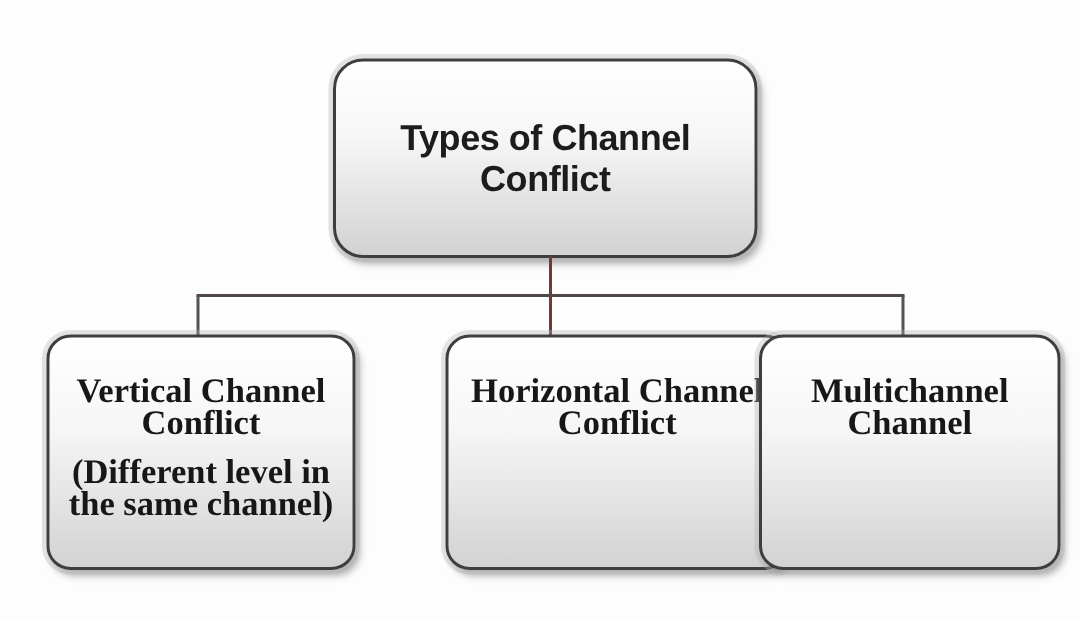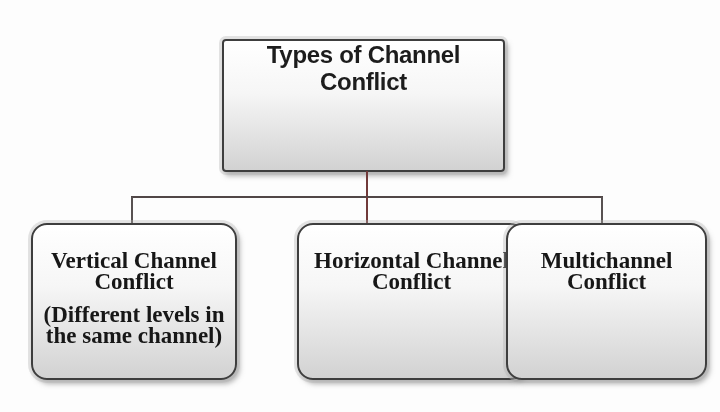--- a/index.html
+++ b/index.html
@@ -23,21 +23,22 @@
     border-radius: 16px;
     background: linear-gradient(180deg, #ffffff 0%, #f6f6f6 40%, #e3e3e3 72%, #d2d2d2 100%);
     box-shadow: 0 0 0 3px rgba(178,178,178,0.35), 3px 4px 5px rgba(110,110,110,0.5);
     display: flex;
     flex-direction: column;
     align-items: center;
   }
   .top-box {
     left: 222px; top: 39px;
     width: 283px; height: 133px;
-    border-radius: 4px;
+    border-radius: 20px;
+    justify-content: center;
   }
   .top-title {
     font-family: "Liberation Sans", sans-serif;
     font-weight: bold;
     font-size: 24px;
     line-height: 27px;
     letter-spacing: -0.3px;
     color: #1c1c1c;
     text-align: center;
     white-space: pre-line;
@@ -92,27 +93,27 @@
 
   <div class="conn stem"></div>
   <div class="conn hbar"></div>
   <div class="conn drop drop-left"></div>
   <div class="conn drop drop-center"></div>
   <div class="conn drop drop-right"></div>
 
   <div class="box child child-1">
     <div class="child-title">Vertical Channel
 Conflict</div>
-    <div class="child-sub">(Different levels in
+    <div class="child-sub">(Different level in
 the same channel)</div>
   </div>
 
   <div class="box child child-2">
     <div class="child-title">Horizontal Channel
 Conflict</div>
   </div>
 
   <div class="box child child-3">
     <div class="child-title">Multichannel
-Conflict</div>
+Channel</div>
   </div>
 
 </div>
 
 </body></html>

